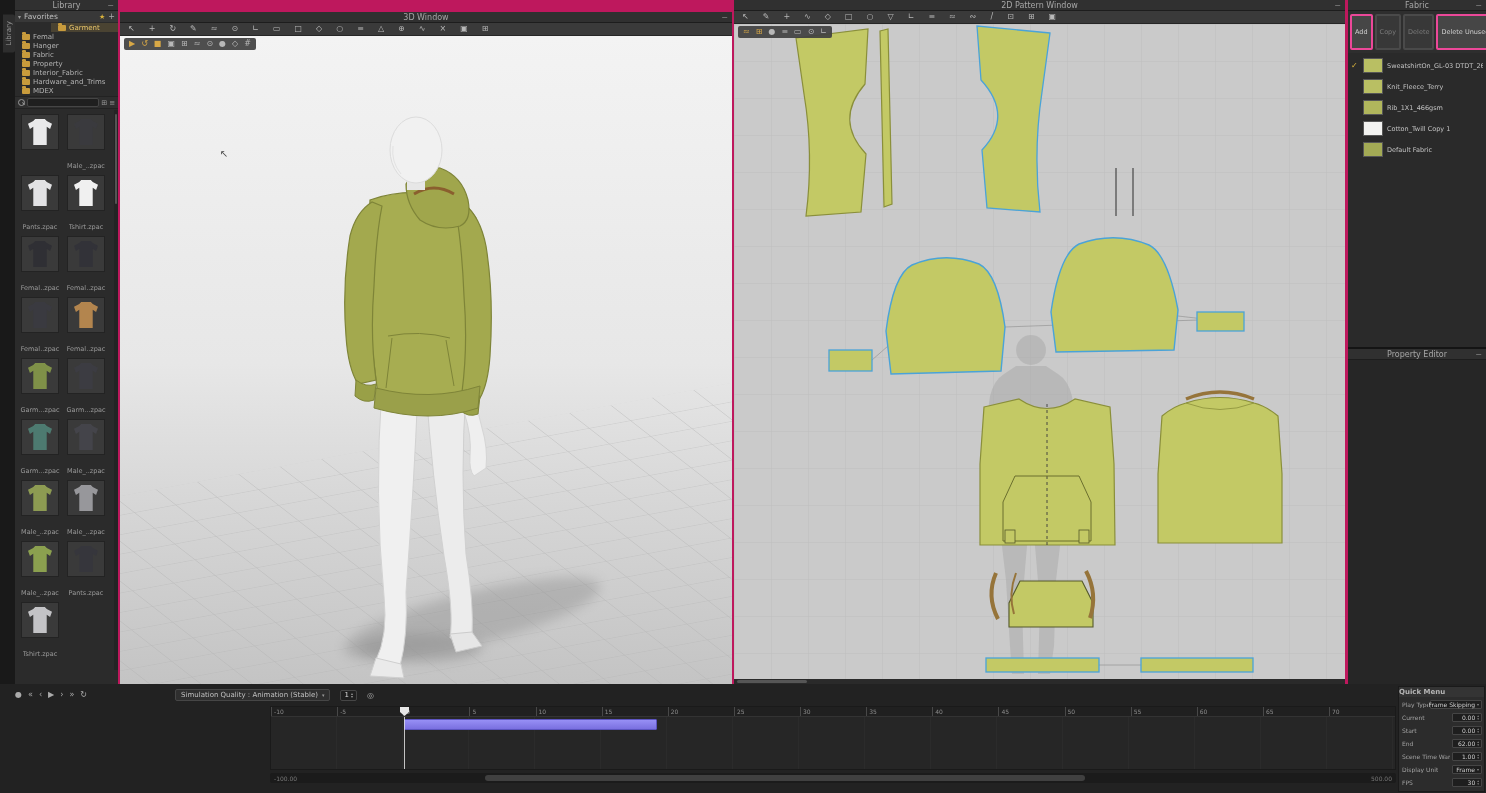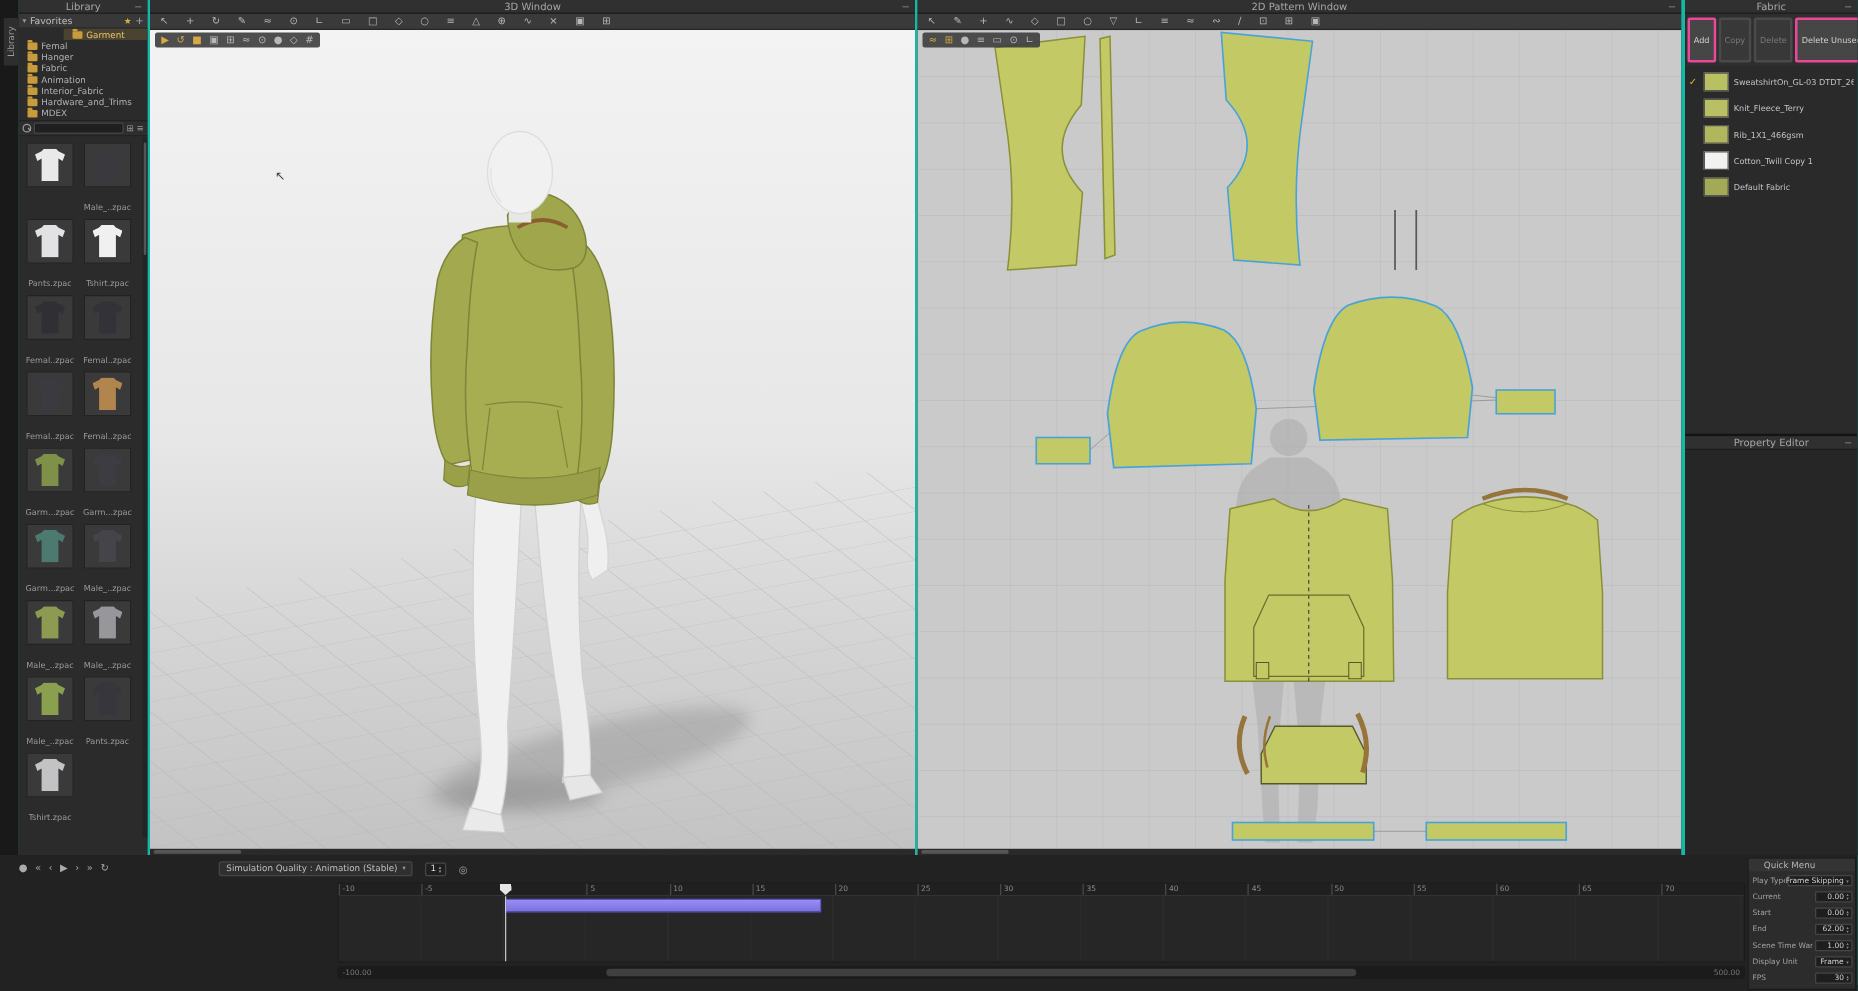--- a/index.html
+++ b/index.html
@@ -1,17 +1,17 @@
 <!DOCTYPE html>
 <html><head>
 <meta charset="utf-8">
 <style>
 *{margin:0;padding:0;box-sizing:border-box;font-family:"DejaVu Sans",sans-serif;}
 html,body{width:1486px;height:793px;background:#141414;overflow:hidden;}
-.app{position:relative;width:1486px;height:788px;background:#14b8a6;color:#c8c8c8;font-size:9px;}
+.app{position:relative;width:1486px;height:788px;background:#be185d;color:#c8c8c8;font-size:9px;}
 
 
 .panel{position:absolute;background:#2a2a2a;display:flex;flex-direction:column;overflow:hidden;}
 .p-head{height:11px;background:#303030;display:flex;align-items:center;justify-content:center;position:relative;flex:0 0 auto;border-bottom:1px solid #1d1d1d;}
 .p-title{font-size:8px;color:#a6a6a6;white-space:nowrap;}
 .p-menu{position:absolute;right:4px;top:0;color:#8a8a8a;font-size:8px;line-height:11px;cursor:pointer;}
 
 
 .side-strip{position:absolute;left:0;top:0;width:15px;height:684px;background:#191919;}
 .v-tab{writing-mode:vertical-rl;transform:rotate(180deg);font-size:7px;color:#9a9a9a;background:#2e2e2e;padding:7px 2px;margin:14px 2px 0 3px;border-radius:2px 0 0 2px;cursor:pointer;}
@@ -36,21 +36,21 @@
 .view-ico{font-size:7px;color:#9a9a9a;cursor:pointer;}
 .lib-grid{flex:1;display:flex;flex-wrap:wrap;align-content:flex-start;padding:5px 2px 4px 5px;gap:5px 6px;background:#2b2b2b;overflow:hidden;}
 .lib-item{width:40px;display:flex;flex-direction:column;align-items:center;gap:13px;cursor:pointer;}
 .thumb{width:38px;height:36px;background:#3a3a3a;border:1px solid #232323;display:flex;align-items:center;justify-content:center;}
 .garment{width:24px;height:26px;clip-path:polygon(30% 0,70% 0,78% 8%,100% 18%,92% 38%,78% 30%,78% 100%,22% 100%,22% 30%,8% 38%,0% 18%,22% 8%);}
 .lbl{font-size:6.5px;color:#9a9a9a;height:7px;line-height:7px;overflow:hidden;white-space:nowrap;max-width:40px;}
 .lib-scroll{position:absolute;right:0;top:110px;width:4px;height:560px;background:#242424;}
 .lib-scroll .thumb-v{position:absolute;top:4px;left:1px;width:2px;height:90px;background:#555;border-radius:1px;}
 
 
-.view3d{left:120px;top:0;width:612px;height:684px;}
+.view3d{left:120px;top:12px;width:612px;height:684px;}
 .view2d{left:734px;top:0;width:611px;height:684px;}
 .toolbar{height:13px;background:#3a3a3a;display:flex;align-items:center;gap:14px;padding:0 8px;flex:0 0 auto;border-bottom:1px solid #262626;}
 .tool{font-size:8px;color:#b8b8b8;line-height:1;cursor:pointer;}
 .tool.accent{color:#d8a846;}
 .vp{flex:1;position:relative;background:#d5d5d5;}
 .vp svg.scene{position:absolute;left:0;top:0;width:100%;height:calc(100% - 5px);}
 .toolbar.mini{position:absolute;top:2px;left:4px;z-index:5;height:12px;gap:6px;padding:0 5px;background:rgba(64,64,64,0.92);border-radius:2px;border:none;}
 .vp-scroll{position:absolute;bottom:0;left:0;right:0;height:5px;background:#2a2a2a;}
 .vp-scroll .thumb-h{position:absolute;left:3px;top:1px;width:70px;height:3px;background:#565656;border-radius:2px;}
 .cursor3d{position:absolute;left:100px;top:112px;z-index:6;color:#444;font-size:10px;}
@@ -90,21 +90,21 @@
 .clip{position:absolute;left:133px;top:2px;width:253px;height:11px;background:linear-gradient(#978ff5,#7a70e0);border:1px solid #5c54c0;border-radius:1px;cursor:grab;}
 .playhead{position:absolute;left:129px;top:-10px;width:9px;height:9px;background:#e6e6e6;clip-path:polygon(0 0,100% 0,100% 55%,50% 100%,0 55%);z-index:4;}
 .ph-line{position:absolute;left:133px;top:0;width:1px;height:52px;background:rgba(235,235,235,0.8);z-index:3;}
 .tl-scroll{position:absolute;left:270px;top:89px;width:1126px;height:10px;background:#1b1b1b;border-radius:2px;display:flex;align-items:center;}
 .sc-min,.sc-max{font-size:6px;color:#787878;padding:0 4px;z-index:2;}
 .sc-max{margin-left:auto;}
 .sc-thumb{position:absolute;left:215px;top:2px;width:600px;height:6px;background:#404040;border-radius:3px;cursor:grab;}
 
 
 .quick-menu{position:absolute;right:1px;top:2px;width:87px;height:106px;background:#2c2c2c;border:1px solid #1a1a1a;display:flex;flex-direction:column;}
-.qm-head{height:10px;background:#343434;font-size:7px;color:#b5b5b5;line-height:10px;padding-left:12px;flex:0 0 auto;}
+.qm-head{height:10px;background:#343434;font-size:7px;color:#b5b5b5;line-height:10px;padding-left:0;flex:0 0 auto;font-weight:bold;}
 .qm-rows{flex:1;display:flex;flex-direction:column;justify-content:space-between;padding:2px 2px 3px 3px;}
 .qm-row{display:flex;align-items:center;justify-content:space-between;height:11px;gap:2px;}
 .qm-label{font-size:6px;color:#a2a2a2;white-space:nowrap;overflow:hidden;}
 .qm-value{display:flex;align-items:center;gap:2px;background:#1e1e1e;border:1px solid #454545;border-radius:1px;font-size:6px;color:#d0d0d0;padding:0 2px;height:9px;min-width:30px;justify-content:flex-end;cursor:pointer;white-space:nowrap;}
 .qm-dd{display:none;font-size:4px;color:#888;}
 .qm-row.dropdown .qm-dd{display:inline;}
 .qm-spin{display:flex;flex-direction:column;font-size:3.5px;color:#888;line-height:3px;}
 </style>
 </head>
 <body>
@@ -141,21 +141,21 @@
         <li class="lib-folder">
         <span class="folder-ico"></span>
         <span class="folder-label">Hanger</span>
       </li>
         <li class="lib-folder">
         <span class="folder-ico"></span>
         <span class="folder-label">Fabric</span>
       </li>
         <li class="lib-folder">
         <span class="folder-ico"></span>
-        <span class="folder-label">Animation</span>
+        <span class="folder-label">Property</span>
       </li>
         <li class="lib-folder">
         <span class="folder-ico"></span>
         <span class="folder-label">Interior_Fabric</span>
       </li>
         <li class="lib-folder">
         <span class="folder-ico"></span>
         <span class="folder-label">Hardware_and_Trims</span>
       </li>
         <li class="lib-folder">

